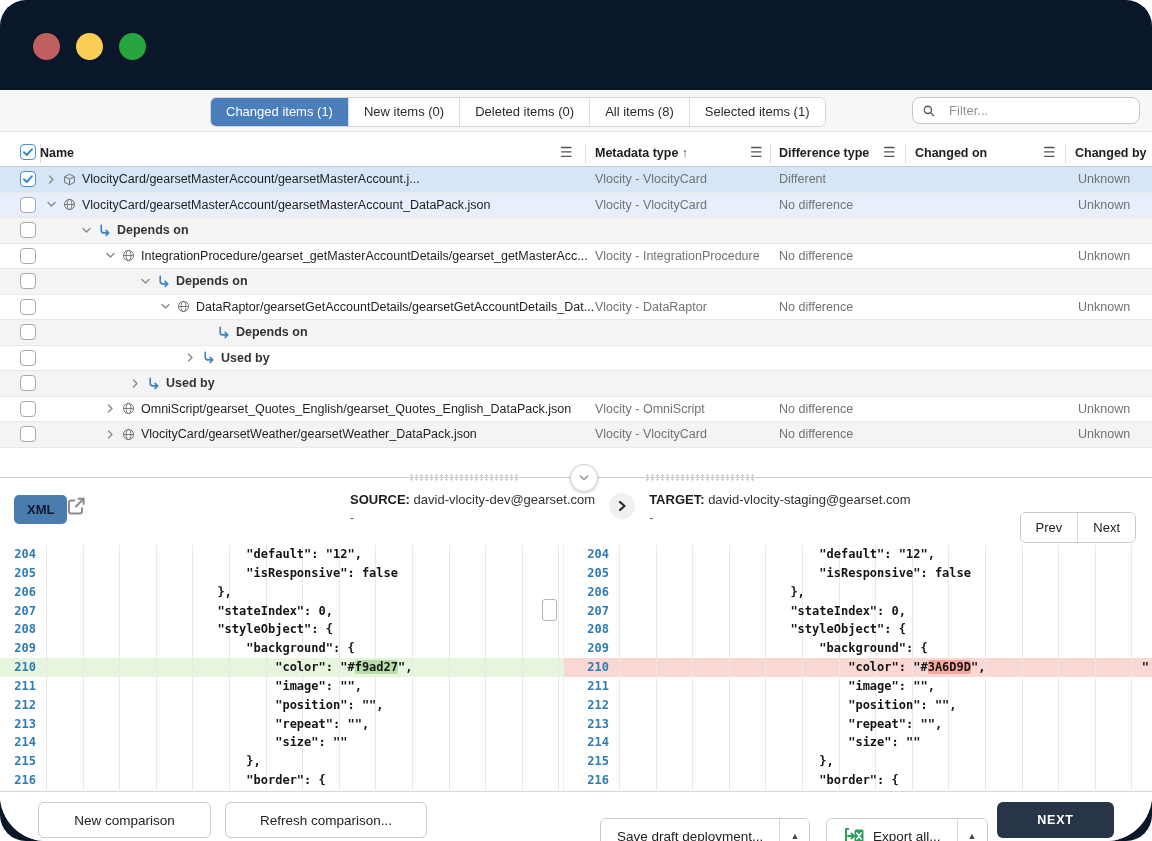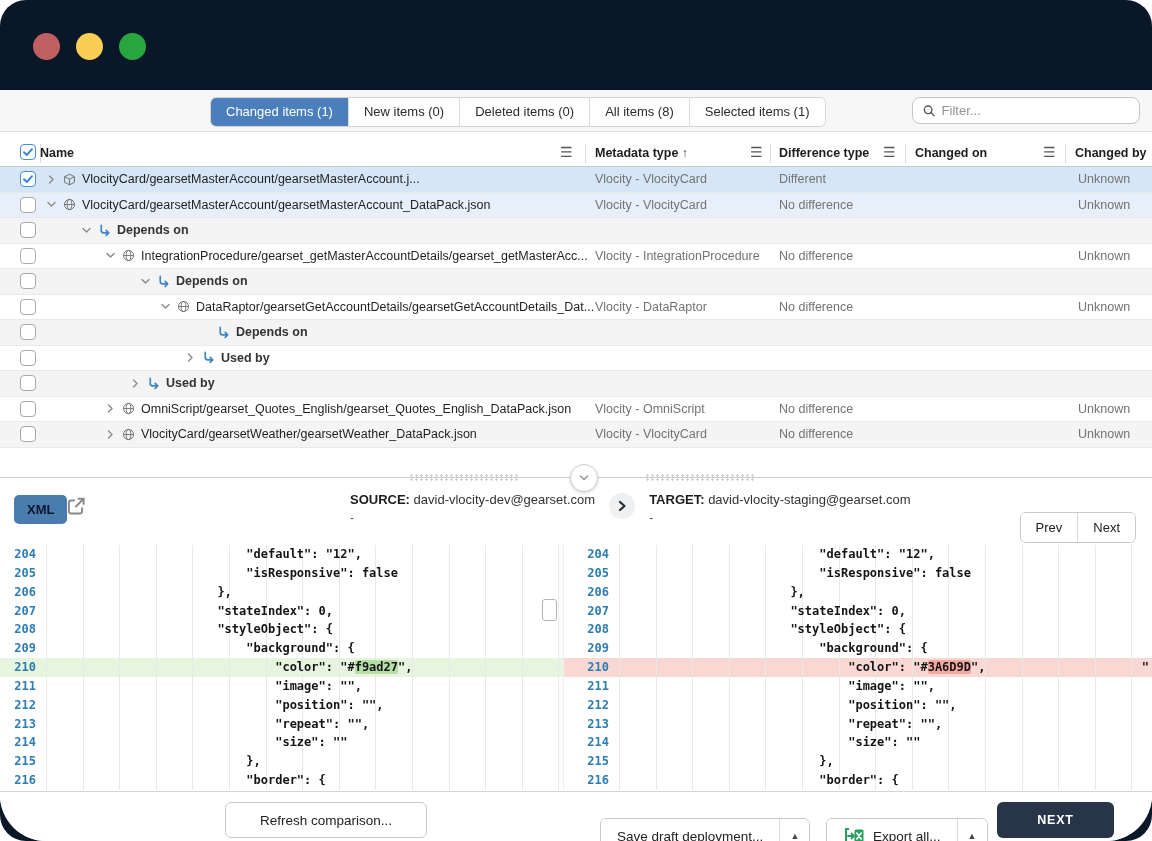--- a/index.html
+++ b/index.html
@@ -11,21 +11,21 @@
   .l-yellow{left:76px;}
   .l-green{left:119px;}
   
   .bodyc{position:absolute;top:90px;left:0;right:0;bottom:0;background:#fff;border-radius:0 0 46px 46px;overflow:hidden;}
   
   .tabstrip{position:absolute;top:0;left:0;right:0;height:41px;background:#f7f7f8;border-bottom:1px solid #e2e2e2;}
   .tabs{position:absolute;left:210px;top:7px;display:flex;border:1px solid #d4d4d4;border-radius:6px;overflow:hidden;background:#fff;}
   .tab{padding:0 15px;line-height:28px;font-size:13px;color:#2b2b2b;border-left:1px solid #dcdcdc;cursor:pointer;white-space:nowrap;}
   .tab:first-child{border-left:none;}
   .tab.active{background:#4a7fbb;color:#fff;}
-  .filter{position:absolute;right:12px;top:7px;width:228px;height:27px;border:1px solid #c6c6c6;border-radius:8px;background:#fff;display:flex;align-items:center;padding:0 10px;gap:4px;box-sizing:border-box;}
+  .filter{position:absolute;right:12px;top:7px;width:228px;height:27px;border:1px solid #c6c6c6;border-radius:8px;background:#fff;display:flex;align-items:center;padding:0 10px;gap:12px;box-sizing:border-box;}
   .filter input{border:none;outline:none;font-size:13px;width:100%;color:#333;font-family:inherit;background:transparent;}
   .filter input::placeholder{color:#949494;}
   
   .thead{position:absolute;top:51px;left:0;right:0;height:25px;border-bottom:1px solid #c9c9c9;font-size:12.5px;font-weight:700;color:#1d1d1d;background:#fff;}
   .hcell{position:absolute;top:5px;white-space:nowrap;}
   .hdiv{position:absolute;top:3px;height:19px;width:1px;background:#ddd;}
   .hmenu{position:absolute;top:3px;color:#555;font-size:14px;font-weight:400;cursor:pointer;}
   .cb{width:16px;height:16px;border:1.5px solid #a9a9a9;border-radius:4px;background:#fff;display:inline-block;box-sizing:border-box;position:relative;cursor:pointer;}
   .cb.checked{border-color:#4a8fd6;}
   .cb.checked svg{position:absolute;left:1px;top:1px;}
@@ -422,20 +422,21 @@
           <div class="cl"><span class="gut">211</span><span class="ctext" style="padding-left: 32ch;">"image": "",</span></div>
           <div class="cl"><span class="gut">212</span><span class="ctext" style="padding-left: 32ch;">"position": "",</span></div>
           <div class="cl"><span class="gut">213</span><span class="ctext" style="padding-left: 32ch;">"repeat": "",</span></div>
           <div class="cl"><span class="gut">214</span><span class="ctext" style="padding-left: 32ch;">"size": ""</span></div>
           <div class="cl"><span class="gut">215</span><span class="ctext" style="padding-left: 28ch;">},</span></div>
           <div class="cl"><span class="gut">216</span><span class="ctext" style="padding-left: 28ch;">"border": {</span></div>
         </div>
     </div>
 
     <div class="footer">
+      <button class="fbtn b-new">New comparison</button>
       <button class="fbtn b-refresh">Refresh comparison...</button>
       <div class="splitgrp sg-save">
         <button class="sgmain">Save draft deployment...</button>
         <button class="sgcaret">▲</button>
       </div>
       <div class="splitgrp sg-export">
         <button class="sgmain">
           <svg width="22" height="18" viewBox="0 0 22 18">
               <path d="M6 2 H3 V16 H6" fill="none" stroke="#28a05c" stroke-width="2"></path>
               <path d="M5 9 H11 M8.5 6.5 L11 9 L8.5 11.5" fill="none" stroke="#28a05c" stroke-width="1.8" stroke-linecap="round" stroke-linejoin="round"></path>

